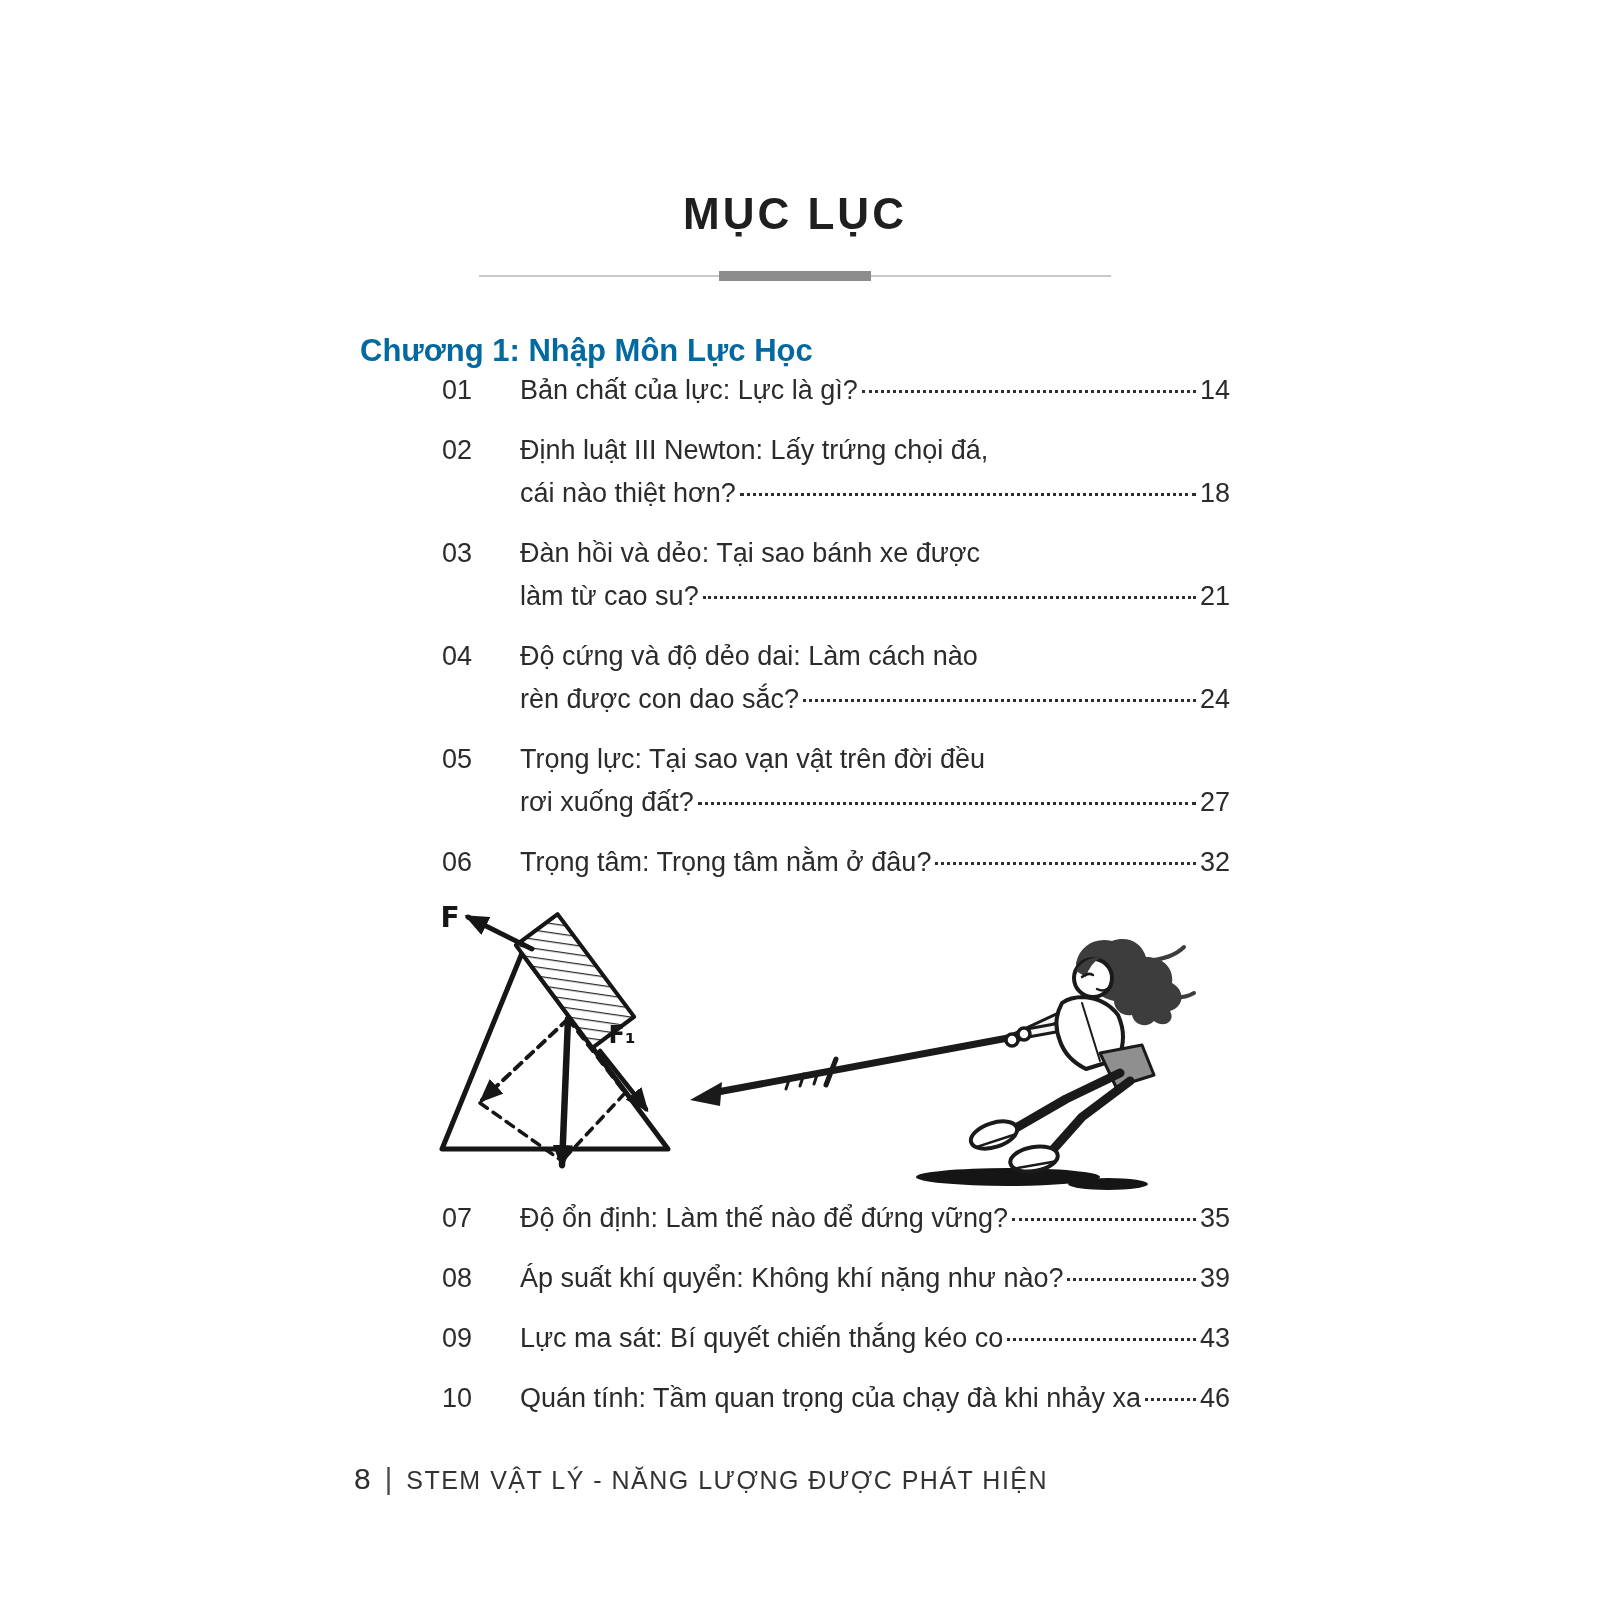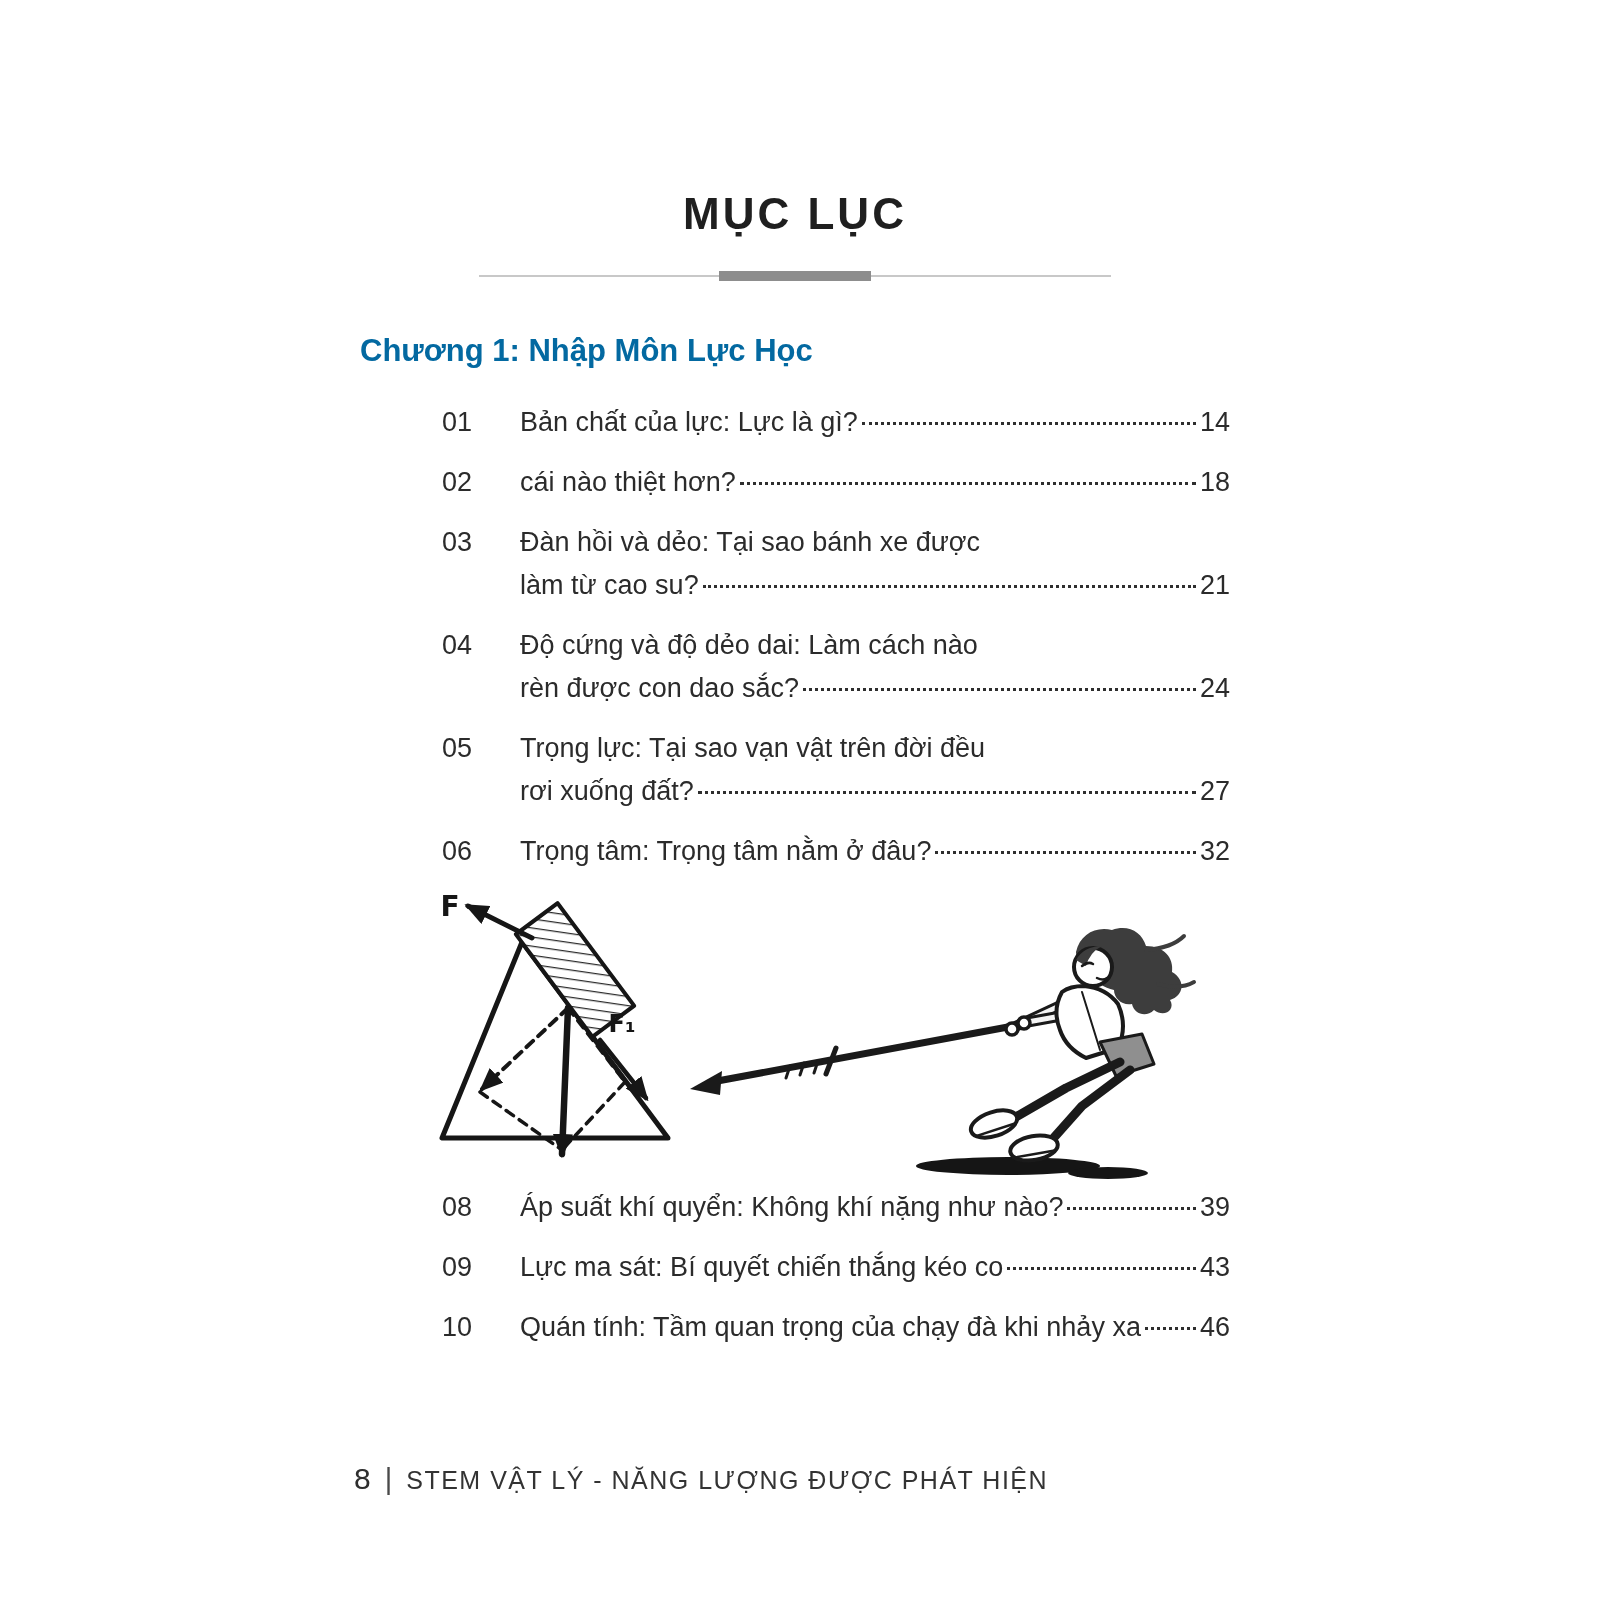--- a/index.html
+++ b/index.html
@@ -22,21 +22,21 @@
   }
   .divider { margin:32px auto 0; width:632px; height:10px; position:relative; }
   .divider-line { position:absolute; top:4px; left:0; right:0; height:2px; background:#c8c8c8; }
   .divider-accent { position:absolute; top:0; left:50%; transform:translateX(-50%); width:152px; height:10px; background:#8d8d8d; }
   .chapter-heading {
     margin-top:52px;
     font-size:31px;
     font-weight:700;
     color:#0369a1;
   }
-  .toc { margin-top:32px; padding-left:82px; }
+  .toc { padding-left:82px; }
   .toc-entry { display:flex; margin-bottom:17px; font-size:27px; line-height:43px; color:#2b2b2b; }
   .toc-num { flex:0 0 78px; width:78px; }
   .toc-body { flex:1; min-width:0;text-align:right; }
   .toc-line { display:flex; align-items:baseline; }
   .toc-text { white-space:nowrap; }
   .leader { flex:1 1 auto; min-width:16px; margin:0 4px; border-bottom:3px dotted #2e2e2e; transform:translateY(-6px); }
   .toc-page { white-space:nowrap; }
   .illustration { margin:8px 0 6px; }
   .illustration svg { display:block; }
   .footer {
@@ -72,20 +72,23 @@
           <span class="toc-text">Bản chất của lực: Lực là gì?</span>
           <span class="leader"></span>
           <span class="toc-page">14</span>
         </div>
       </div>
     </div>
 
     <div class="toc-entry">
       <div class="toc-num">02</div>
       <div class="toc-body">
+        <div class="toc-line">
+          <span class="toc-text">Định luật III Newton: Lấy trứng chọi đá,</span>
+        </div>
         <div class="toc-line">
           <span class="toc-text">cái nào thiệt hơn?</span>
           <span class="leader"></span>
           <span class="toc-page">18</span>
         </div>
       </div>
     </div>
 
     <div class="toc-entry">
       <div class="toc-num">03</div>
@@ -218,20 +221,30 @@
 
           <circle cx="652" cy="139" r="6" fill="#ffffff" stroke="#1a1a1a" stroke-width="3.5"></circle>
           <circle cx="664" cy="133" r="6" fill="#ffffff" stroke="#1a1a1a" stroke-width="3.5"></circle>
         </g>
       </g>
     </svg>
   </div>
 
   <div class="toc" style="margin-top:6px;">
 
+    <div class="toc-entry">
+      <div class="toc-num">07</div>
+      <div class="toc-body">
+        <div class="toc-line">
+          <span class="toc-text">Độ ổn định: Làm thế nào để đứng vững?</span>
+          <span class="leader"></span>
+          <span class="toc-page">35</span>
+        </div>
+      </div>
+    </div>
 
     <div class="toc-entry">
       <div class="toc-num">08</div>
       <div class="toc-body">
         <div class="toc-line">
           <span class="toc-text">Áp suất khí quyển: Không khí nặng như nào?</span>
           <span class="leader"></span>
           <span class="toc-page">39</span>
         </div>
       </div>

